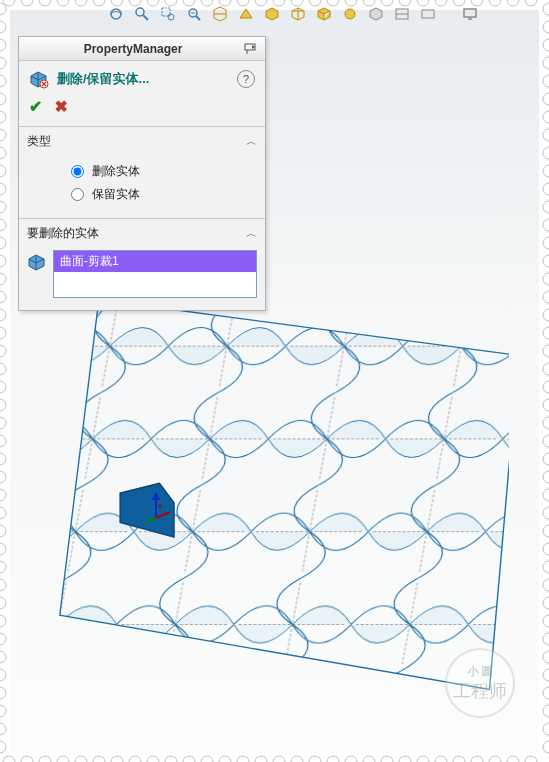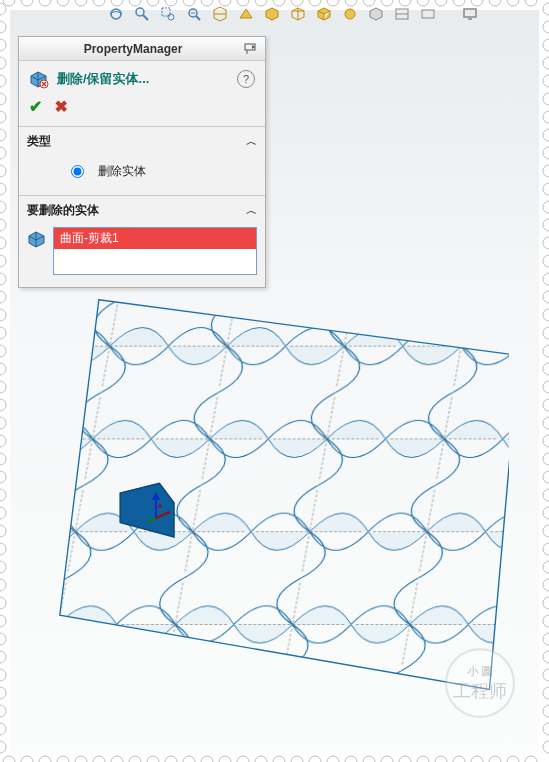--- a/index.html
+++ b/index.html
@@ -23,31 +23,31 @@
 .pm-feature-icon { width: 20px; height: 20px; }
 .pm-feature-title { flex: 1; font-weight: bold; font-size: 13px; color: #0f766e; }
 .pm-help { width: 18px; height: 18px; border: 1px solid #888; border-radius: 50%; display: flex; align-items: center; justify-content: center; font-size: 11px; color: #555; cursor: pointer; }
 
 .pm-actions { display: flex; align-items: center; padding: 4px 10px 8px 10px; gap: 12px; }
 .ok-btn { color: #1a8f1a; font-size: 16px; font-weight: bold; cursor: pointer; }
 .cancel-btn { color: #c1392b; font-size: 16px; font-weight: bold; cursor: pointer; }
 
 .pm-sep { height: 1px; background: #c8c8c8; margin: 2px 0; }
 
-.pm-section-h { display: flex; align-items: center; padding: 4px 8px; font-weight: bold; font-size: 12px; color: #222; cursor: pointer; text-align: center; }
+.pm-section-h { display: flex; align-items: center; padding: 4px 8px; font-weight: normal; font-size: 12px; color: #222; cursor: pointer; text-align: center; }
 .pm-section-h .chev { margin-left: auto; color: #555; font-size: 11px; }
 
 .pm-section-body { padding: 6px 14px 10px 14px; background: #f2f2f2; }
-.radio-row { display: flex; align-items: center; gap: 14px; padding: 3px 38px; font-size: 12px; color: #222; cursor: pointer; }
+.radio-row { display: flex; align-items: center; gap: 8px; padding: 3px 38px; font-size: 12px; color: #222; cursor: pointer; }
 .radio-row input { margin: 0; }
 
 .list-row { display: flex; align-items: flex-start; padding: 4px 8px 12px 8px; gap: 6px; }
 .list-icon { width: 20px; height: 20px; margin-top: 2px; }
 .sel-list { flex: 1; background: #fff; border: 1px solid #7a9ec7; min-height: 48px; }
-.sel-item { background: #ef4444; color: #fff; font-size: 12px; padding: 2px 6px; }
+.sel-item { background: #8b5cf6; color: #fff; font-size: 12px; padding: 2px 6px; }
 
 
 .model { position: absolute; left: 40px; top: 280px; right: 30px; bottom: 50px; }
 .triad { position: absolute; left: 136px; top: 482px; }
 
 
 .watermark { position: absolute; right: 24px; bottom: 34px; width: 70px; height: 70px; border-radius: 50%; display: flex; flex-direction: column; align-items: center; justify-content: center; color: rgba(120,120,120,0.35); font-size: 18px; border: 2px solid rgba(120,120,120,0.2); background: rgba(255,255,255,0.3); }
 .watermark div:first-child { font-size: 11px; font-weight: bold; }
 </style>
 </head>
@@ -203,20 +203,24 @@
   <div class="pm-sep"></div>
 
   <div class="pm-section-h">
     <span>类型</span>
     <span class="chev">︿</span>
   </div>
   <div class="pm-section-body">
     <label class="radio-row">
       <input type="radio" name="tp" checked="" style="">
       <span>删除实体</span>
+    </label>
+    <label class="radio-row">
+      <input type="radio" name="tp" style="">
+      <span>保留实体</span>
     </label>
   </div>
 
   <div class="pm-sep"></div>
 
   <div class="pm-section-h">
     <span>要删除的实体</span>
     <span class="chev">︿</span>
   </div>
   <div class="list-row">

